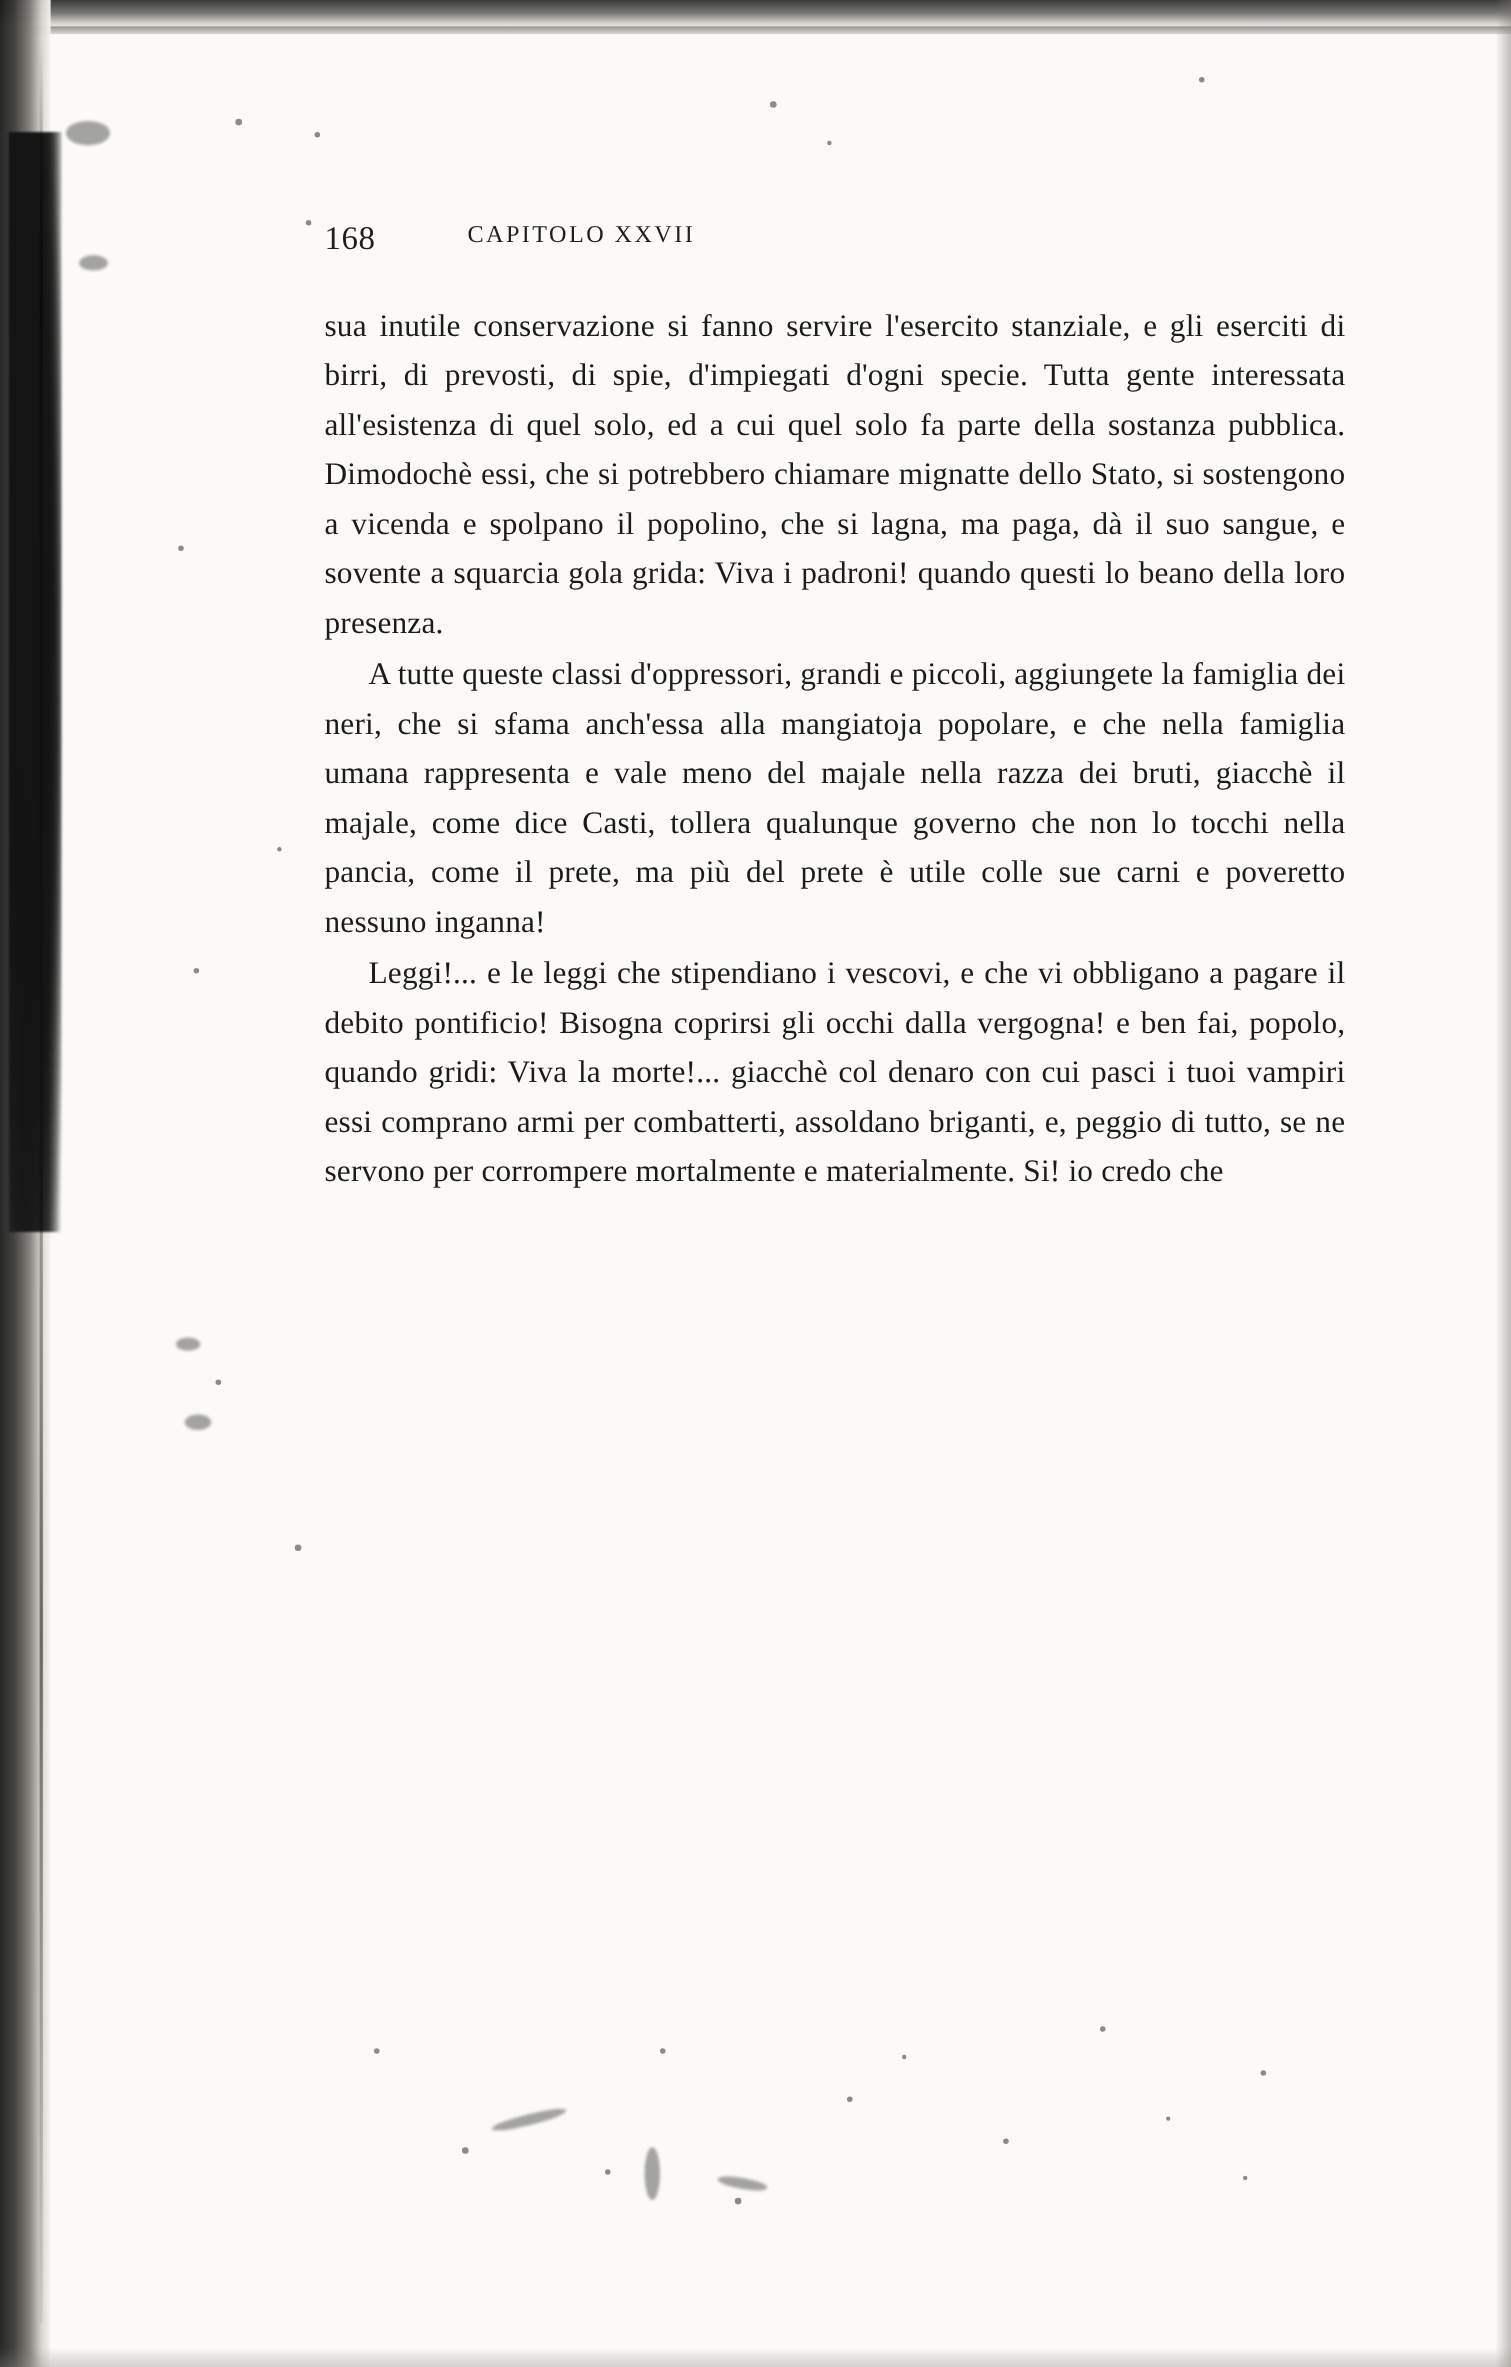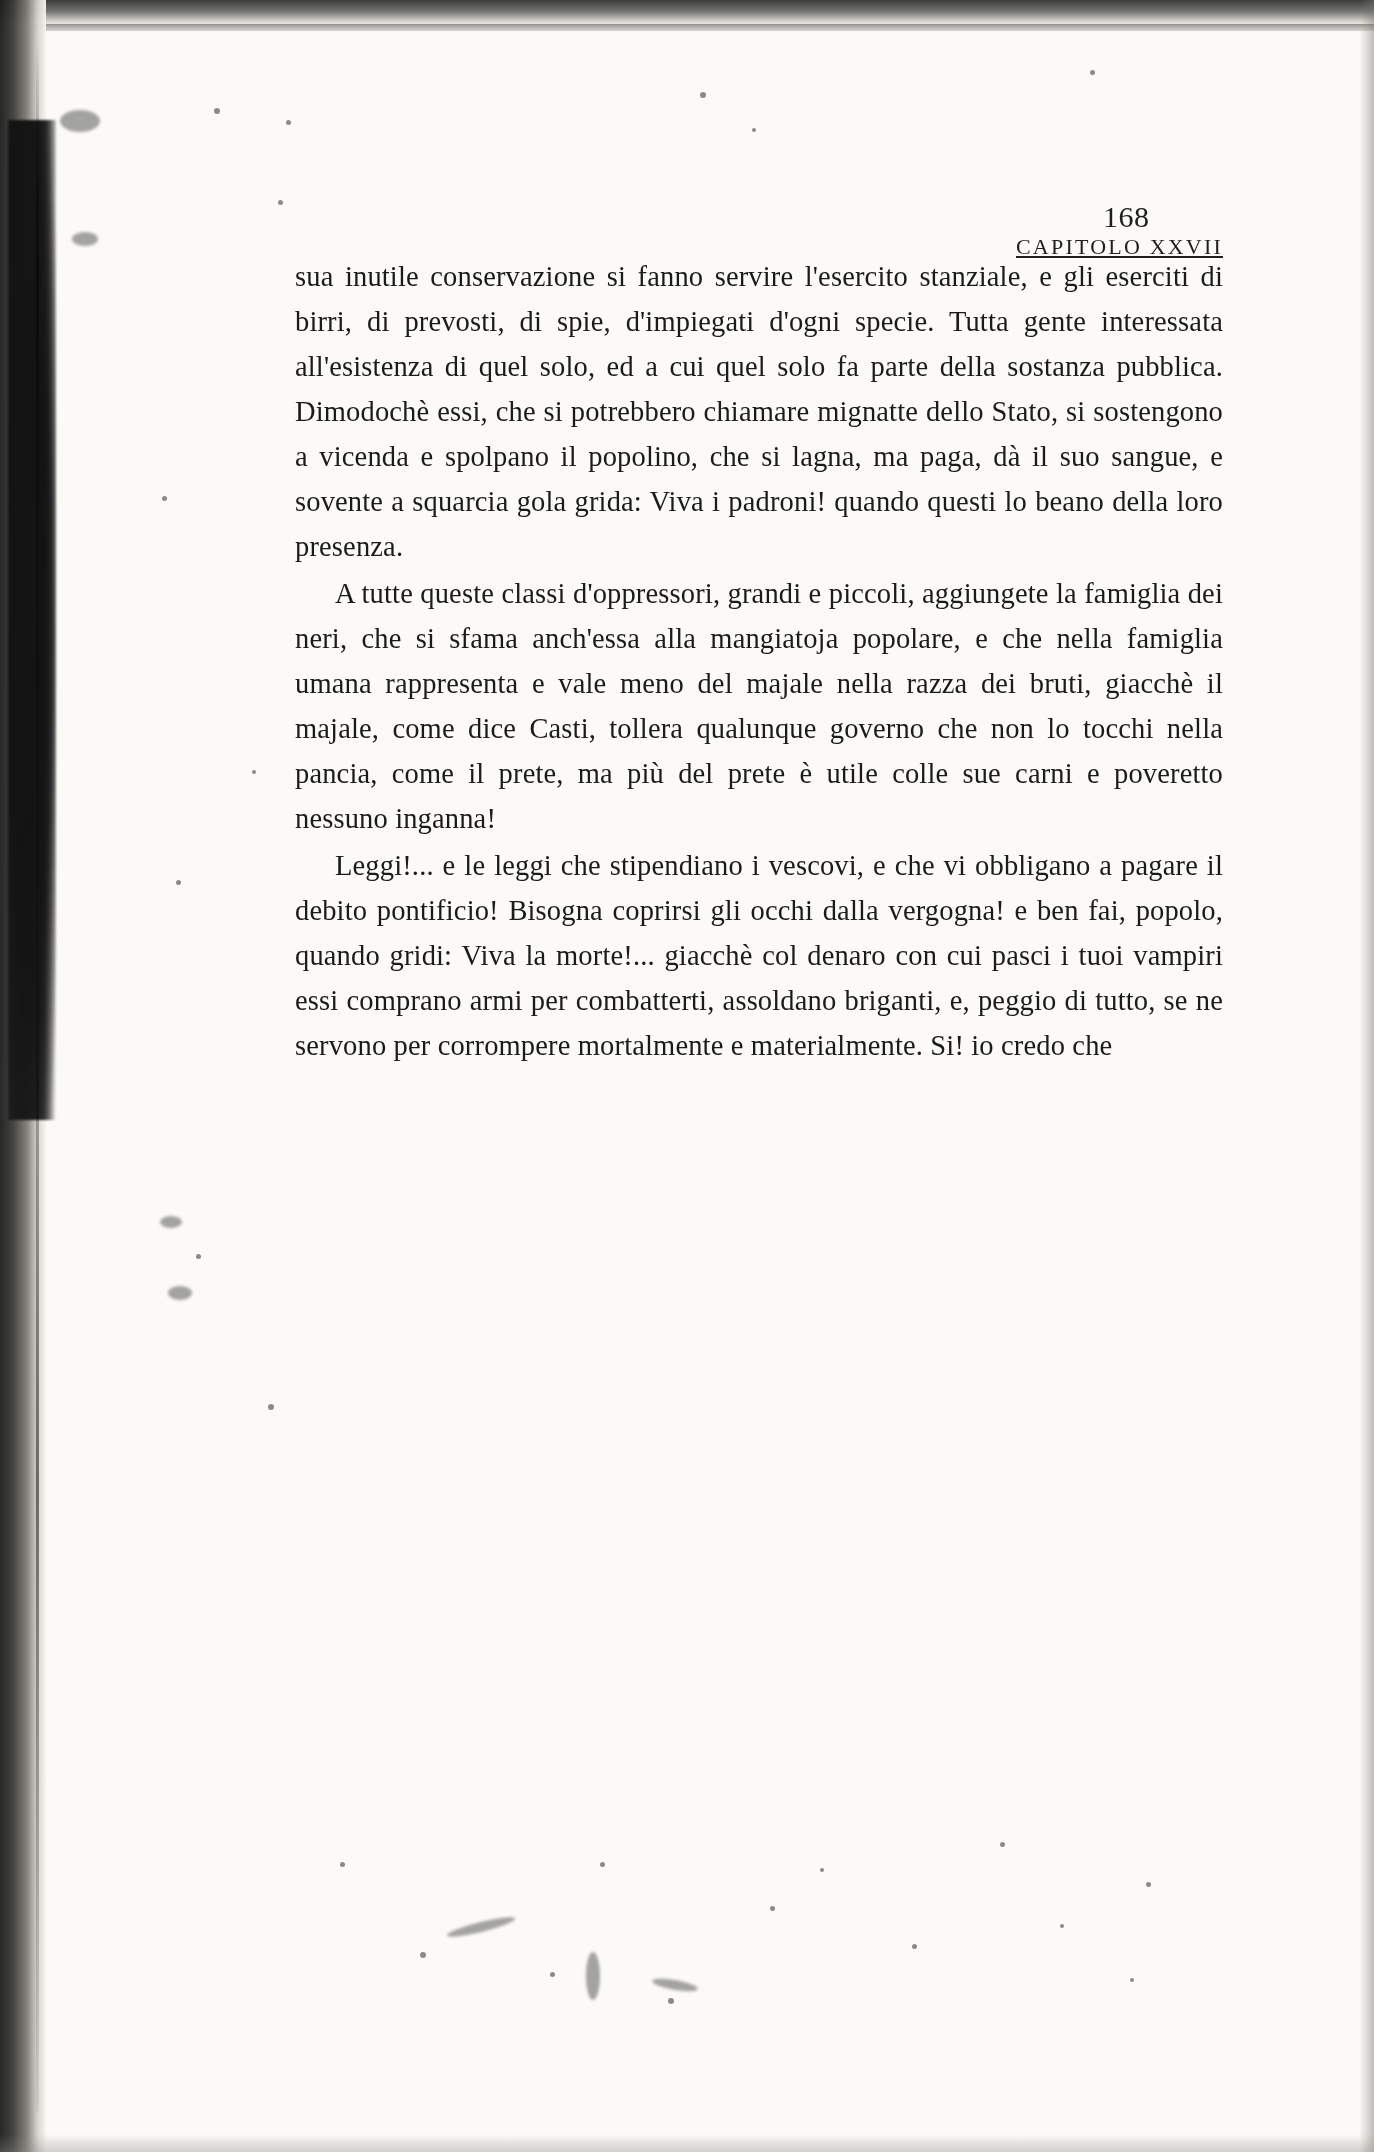--- a/index.html
+++ b/index.html
@@ -98,38 +98,36 @@
 
   
   .content {
     position: absolute;
     left: 295px;
     top: 200px;
     width: 928px;
   }
   .head {
     display: flex;
-    align-items: flex-end;
+    align-items: flex-start;
     height: 40px;
-    margin-bottom: 14px;
-    flex-direction: column;
+    margin-bottom: 34px;
   }
   .folio {
     font-size: 30px;
     letter-spacing: .5px;
     color: #1e1e1c;
     width: 120px;
   }
   .running-head {
     font-size: 22px;
     letter-spacing: 2.2px;
     color: #1f1f1d;
     text-transform: uppercase;
     padding-left: 10px;
-    text-decoration: underline;
   }
 
   p.para {
     margin: 0 0 2px 0;
     font-size: 28.5px;
     line-height: 45px;
     color: #1b1b19;
     text-align: justify;
     text-justify: inter-word;
     letter-spacing: .15px;

